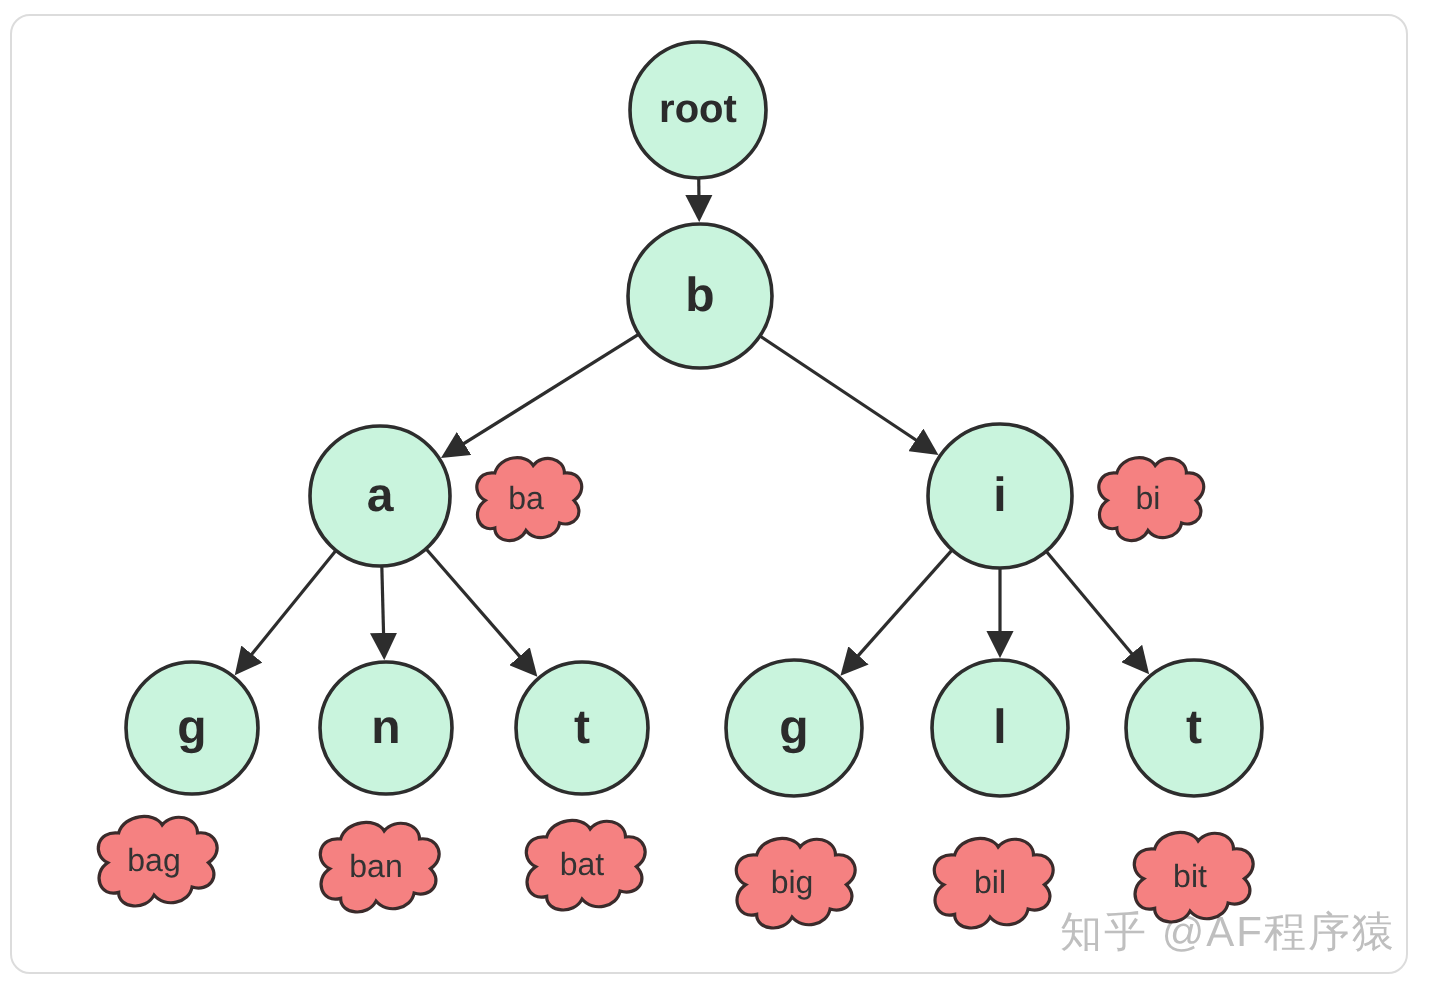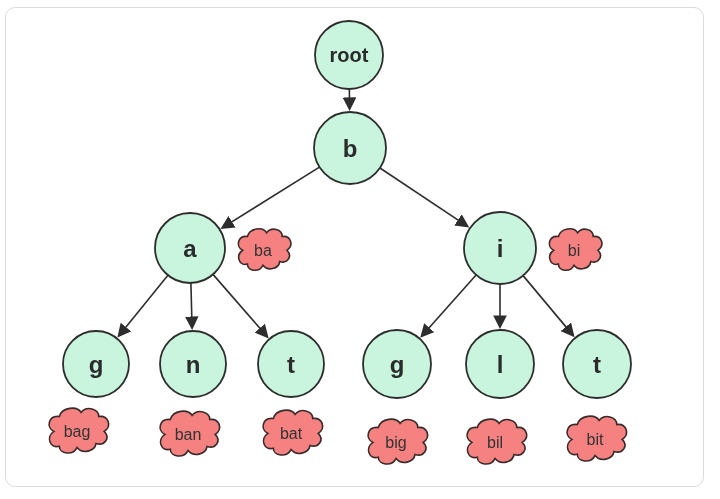--- a/index.html
+++ b/index.html
@@ -20,20 +20,21 @@
     font-family:"Liberation Sans","DejaVu Sans",sans-serif;
     white-space:nowrap;
   }
   .node-label{pointer-events:none;}
 </style>
 </head>
 <body>
 
 <div class="stage" style="background: rgb(255, 255, 255);">
   <div class="card" style="border-color: rgb(220, 220, 220);"></div>
+  <div class="watermark" style="color: rgb(191, 191, 191);">知乎 @AF程序猿</div>
   <svg class="diagram-svg" id="diagram-svg" width="720" height="499" viewBox="0 0 720 499">
     <defs>
       <marker id="arrowhead" viewBox="0 0 10 10" refX="8.5" refY="5" markerWidth="8.5" markerHeight="8.5" orient="auto-start-reverse">
         <path d="M0,0 L10,5 L0,10 z" id="arrowhead-path" fill="#2d2d2d"></path>
       </marker>
       <path id="cloud-shape" d="M 16 42 C 4 36, 8 18, 24 20 C 28 6, 50 4, 56 14 C 64 4, 82 8, 82 20 C 96 18, 102 34, 90 42 C 100 52, 90 64, 78 60 C 76 72, 58 76, 50 66 C 44 78, 24 76, 24 64 C 10 68, 4 50, 16 42 Z" vector-effect="non-scaling-stroke"></path>
     </defs>
     <g id="edges-layer">
         <line x1="349.36557026478795" y1="88.99803462527655" x2="349.580669402155" y2="109.00225440041808" stroke="#2d2d2d" stroke-width="1.6" marker-end="url(#arrowhead)"></line>
         <line x1="319.4720610558168" y1="167.0799618401145" x2="222.22393555219335" y2="227.86004027987917" stroke="#2d2d2d" stroke-width="1.6" marker-end="url(#arrowhead)"></line>

